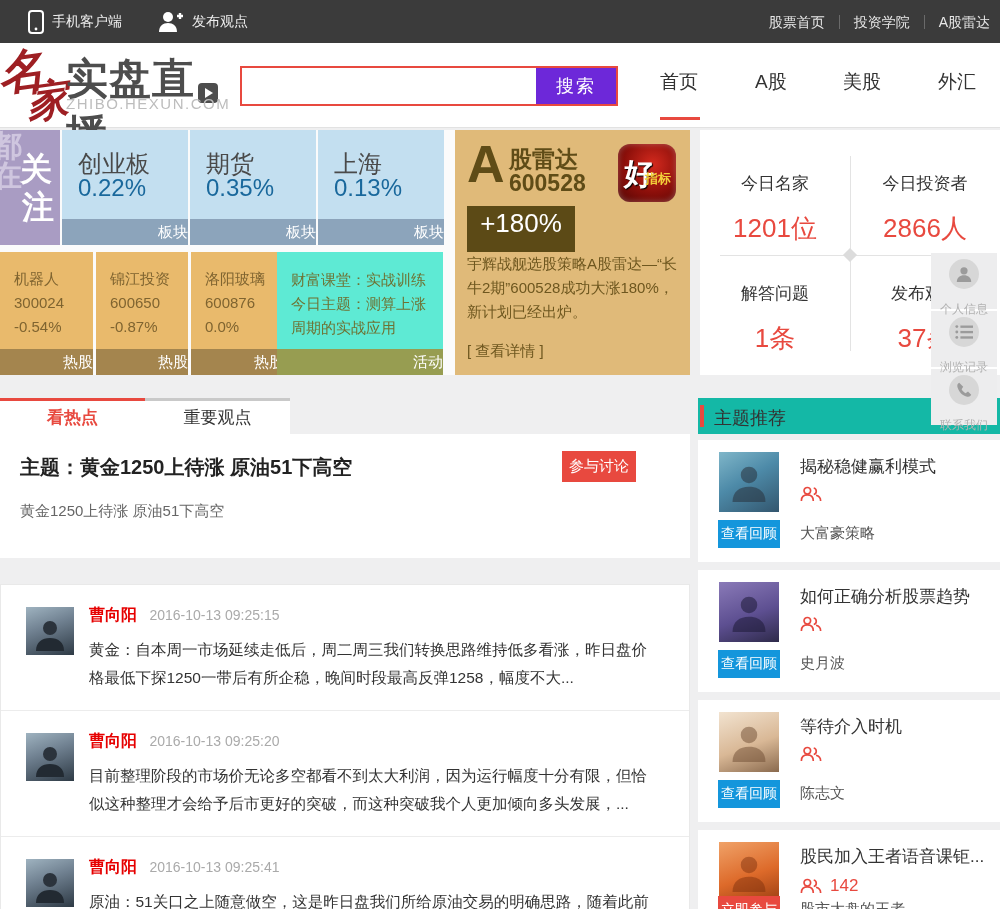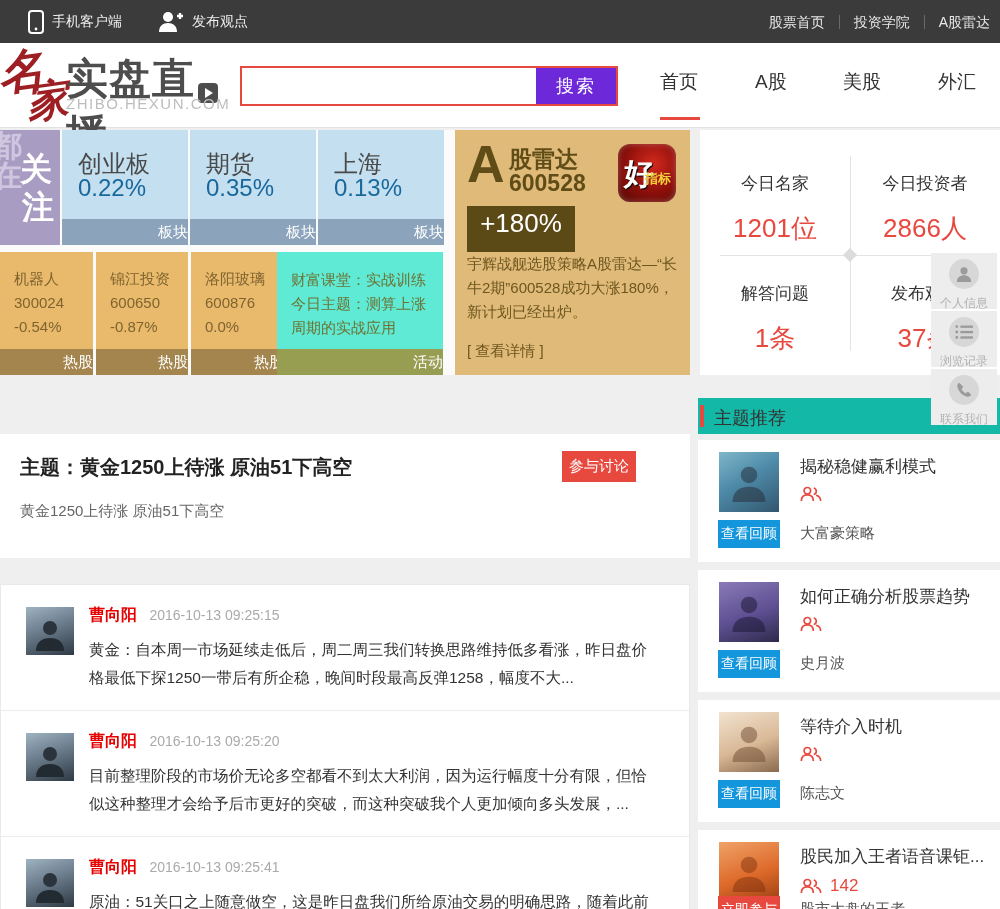--- a/index.html
+++ b/index.html
@@ -79,21 +79,21 @@
   .stats .hline { position:absolute; left:20px; top:125px; width:260px; height:1px; background:#e3e3e3; }
   .stats .diamond { position:absolute; left:145px; top:120px; width:10px; height:10px; background:#dcdcdc; transform:rotate(45deg); }
   .stat-cell { position:absolute; width:150px; text-align:center; }
   .stat-label { font-size:17px; color:#333; }
   .stat-value { font-size:26px; color:#e8493f; margin-top:16px; }
 
   
   .quickbar { position:absolute; left:931px; top:253px; width:66px; z-index:20; }
   .qbtn { width:66px; height:56px; background:#ededee; margin-bottom:2px; cursor:pointer; text-align:center; padding-top:6px; }
   .qbtn .qcircle { width:30px; height:30px; border-radius:50%; background:#d7d7d7; margin:0 auto; display:flex; align-items:center; justify-content:center; }
-  .qbtn .qlabel { font-size:12px; color:#b2b2b2; margin-top:6px; }
+  .qbtn .qlabel { font-size:12px; color:#b2b2b2; margin-top:12px; }
 
   
   .tabs { position:absolute; left:0; top:398px; width:690px; height:36px; }
   .tab { position:absolute; top:0; width:145px; height:36px; background:#fff; text-align:center; line-height:33px; font-size:17px; cursor:pointer; }
   .tab-hot { left:0; border-top:3px solid #e8493f; color:#e8493f; font-weight:bold; }
   .tab-views { left:145px; border-top:3px solid #c9c9c9; color:#333; }
 
   .topic-card { position:absolute; left:0; top:434px; width:690px; height:124px; background:#fff; }
   .topic-title { position:absolute; left:20px; top:20px; font-size:20px; font-weight:bold; color:#222; }
   .join-btn { position:absolute; left:562px; top:17px; width:74px; height:31px; background:#e8493f; color:#fff; border:none; font-size:15px; cursor:pointer; font-family:inherit; }
@@ -295,20 +295,24 @@
     <div class="qbtn">
       <span class="qcircle">
         <svg width="16" height="16" viewBox="0 0 20 20">
             <path d="M4 1 C2 2 1 4 2 7 c2 6 6 10 11 11 c3 1 5 0 6-2 l-4-4 -3 2 c-2-1-4-3-5-5 l2-3 z" fill="#9b9b9b"></path>
           </svg>
       </span>
       <div class="qlabel">联系我们</div>
     </div>
   </div>
 
+  <div class="tabs">
+    <div class="tab tab-hot">看热点</div>
+    <div class="tab tab-views">重要观点</div>
+  </div>
 
   <div class="topic-card">
     <div class="topic-title">主题：黄金1250上待涨 原油51下高空</div>
     <button class="join-btn">参与讨论</button>
     <div class="topic-sub">黄金1250上待涨 原油51下高空</div>
   </div>
 
   <div class="comments-card">
     <div class="comment">
       <div class="c-avatar">

